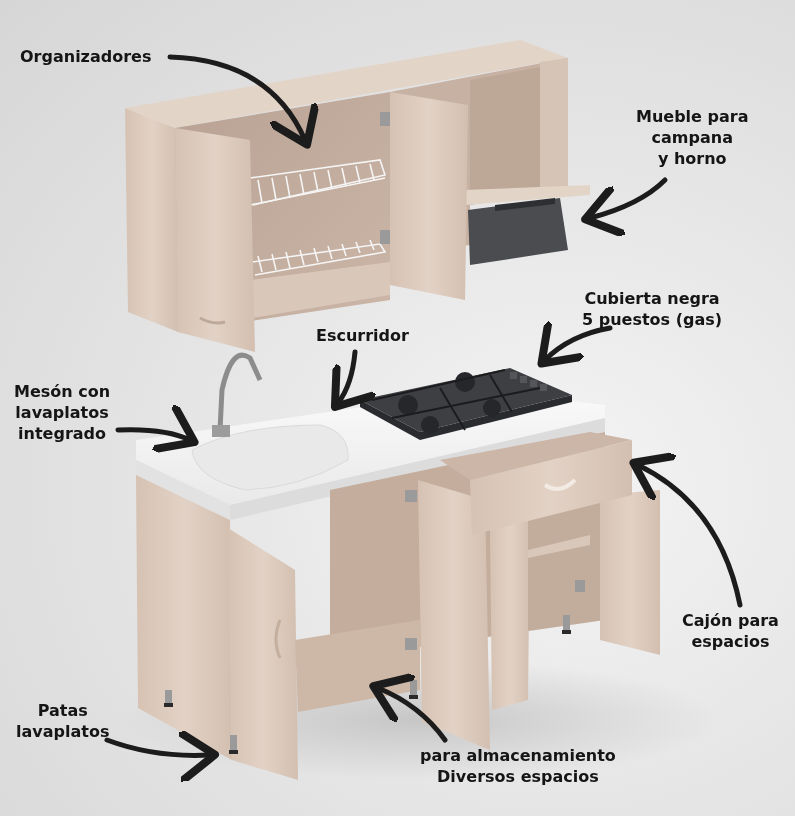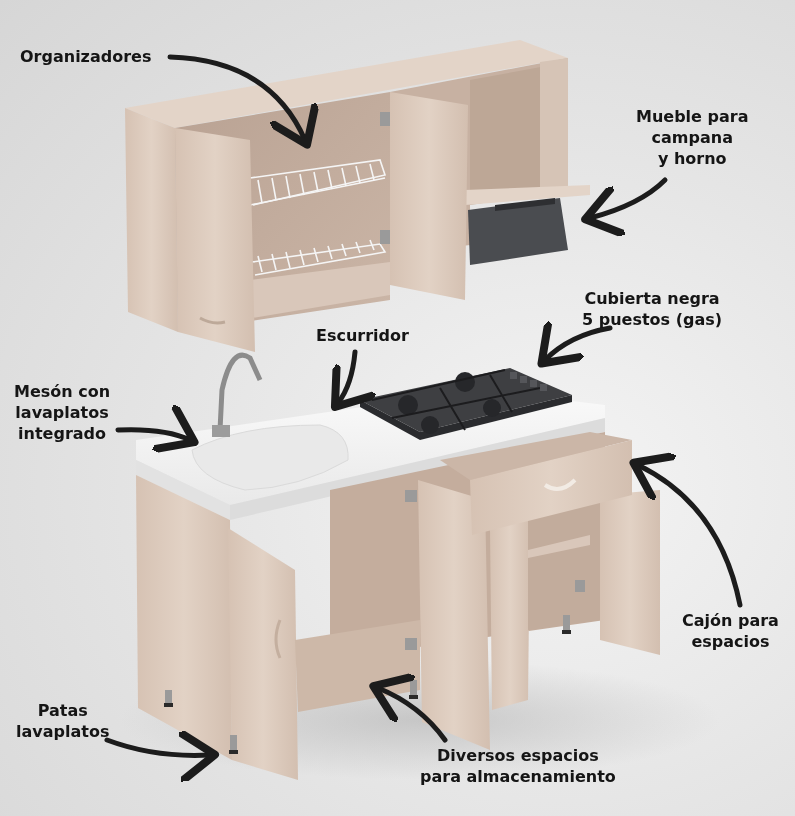--- a/index.html
+++ b/index.html
@@ -191,15 +191,15 @@
 </div>
 <div class="label" style="left:675px; top:610px;margin-left:7px;">
   <span>Cajón para</span>
   <span>espacios</span>
 </div>
 <div class="label" style="left:16px; top:700px;">
   <span>Patas</span>
   <span>lavaplatos</span>
 </div>
 <div class="label" style="left:420px; top:745px;">
+  <span>para almacenamiento</span>
   <span>Diversos espacios</span>
-  <span>para almacenamiento</span>
 </div>
 
 </body></html>

